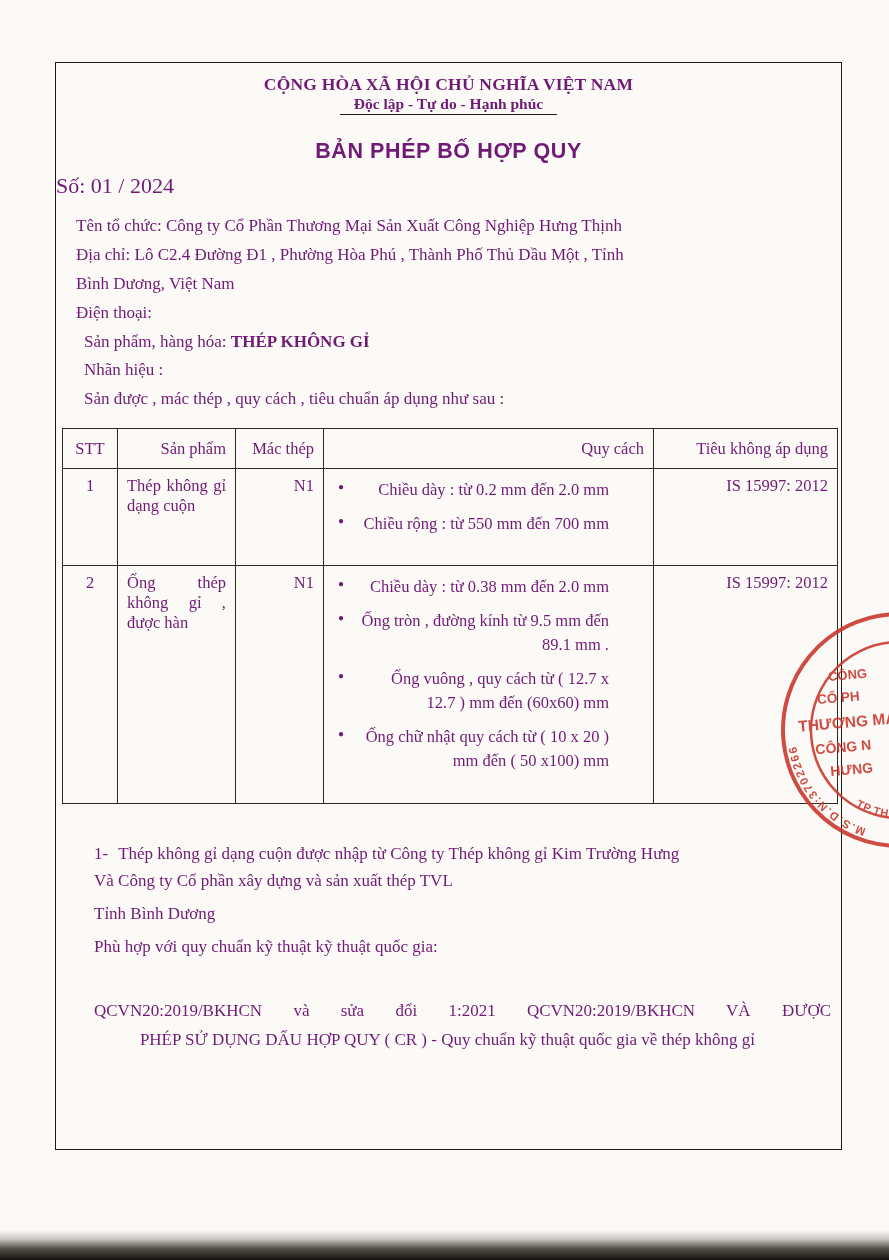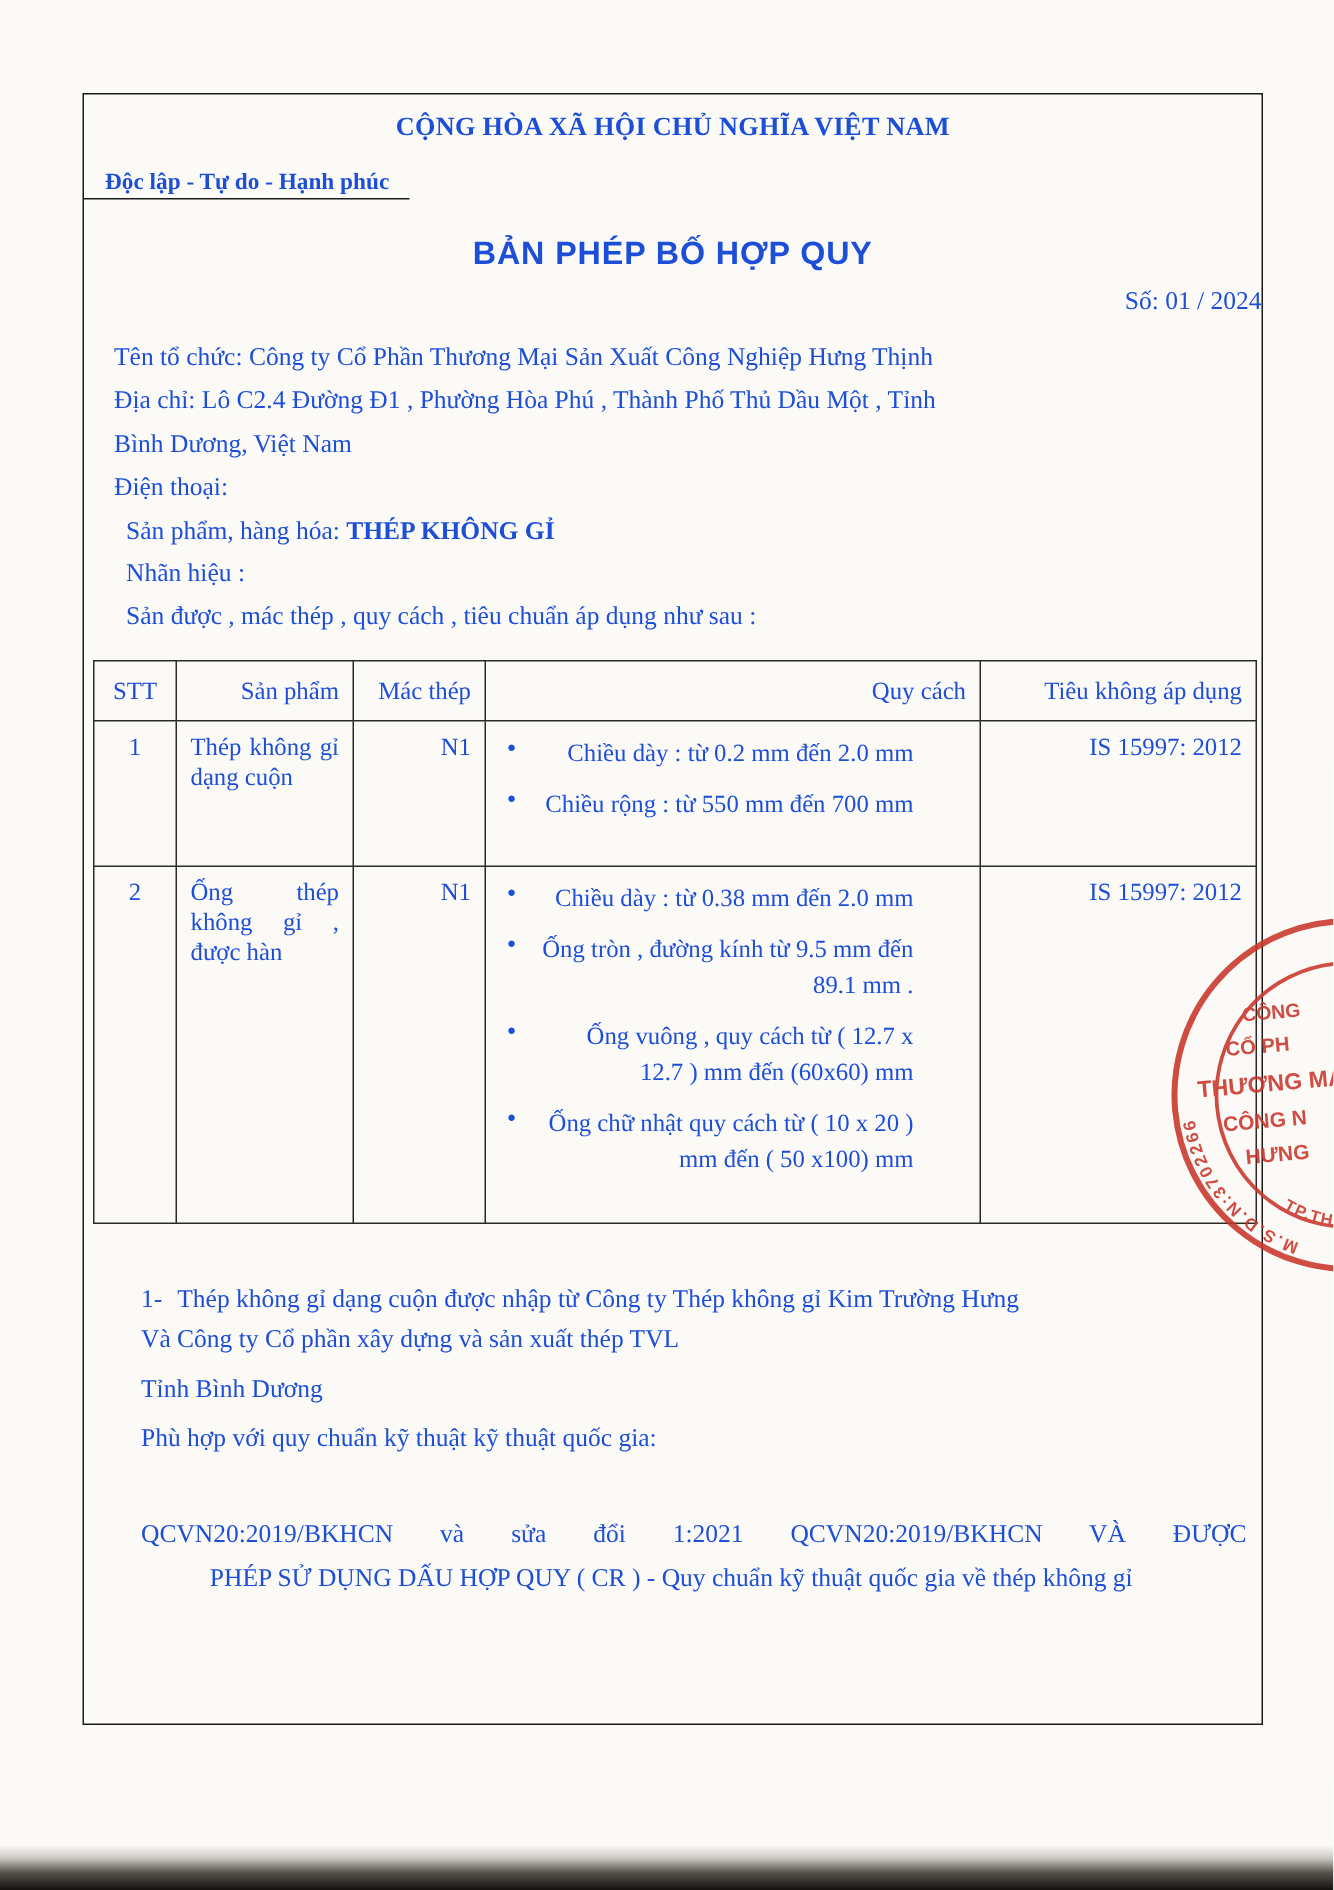--- a/index.html
+++ b/index.html
@@ -1,30 +1,30 @@
 <!DOCTYPE html>
 <html><head>
 <meta charset="utf-8">
 <style>
   * { margin:0; padding:0; box-sizing:border-box; }
   html,body { width:889px; height:1260px; }
   .page {
     position:relative; width:889px; height:1260px; overflow:hidden;
-    background:#fbfaf6; color:#1d4ed8;
+    background:#fbfaf6; color:#701a75;
     font-family:"Liberation Serif","DejaVu Serif",serif;
   }
   .frame {
     position:absolute; left:55px; top:62px; width:787px; height:1088px;
     border:1.6px solid #1b1a18; background:transparent;
   }
   .nat-header { margin-top:11px; text-align:center; font-size:17.5px; font-weight:bold; letter-spacing:.2px; }
-  .motto-wrap { text-align:left; margin-top:18px; }
+  .motto-wrap { text-align:center; margin-top:0; }
   .motto { display:inline-block; font-size:15.5px; font-weight:bold; padding:0 14px 1px; border-bottom:1.7px solid #1b1a18; }
   .title { margin-top:24px; text-align:center; font-family:"Liberation Sans","DejaVu Sans",sans-serif; font-size:21.5px; font-weight:bold; letter-spacing:.6px; }
-  .doc-no { margin-top:9px; text-align:right; font-size:17px; }
+  .doc-no { margin-top:9px; text-align:left; font-size:22px; }
 
   .body-block { margin:13px 40px 0 20px; max-width:720px; font-size:17px; line-height:1.7; }
   .body-block p { margin:0; }
   .indent-1 { margin-left:8px !important; }
   .preline { white-space:pre-line; }
   .bold { font-weight:bold; }
 
   table.products { border-collapse:collapse; margin:14px 0 0 6px; width:775px; font-size:16.5px; table-layout:fixed; }
   .products th, .products td { border:1.4px solid #2b2a27; padding:7px 9px; text-align:right; vertical-align:top; font-weight:normal; }
   .products th { height:40px; vertical-align:middle; padding-top:4px; padding-bottom:4px; }

